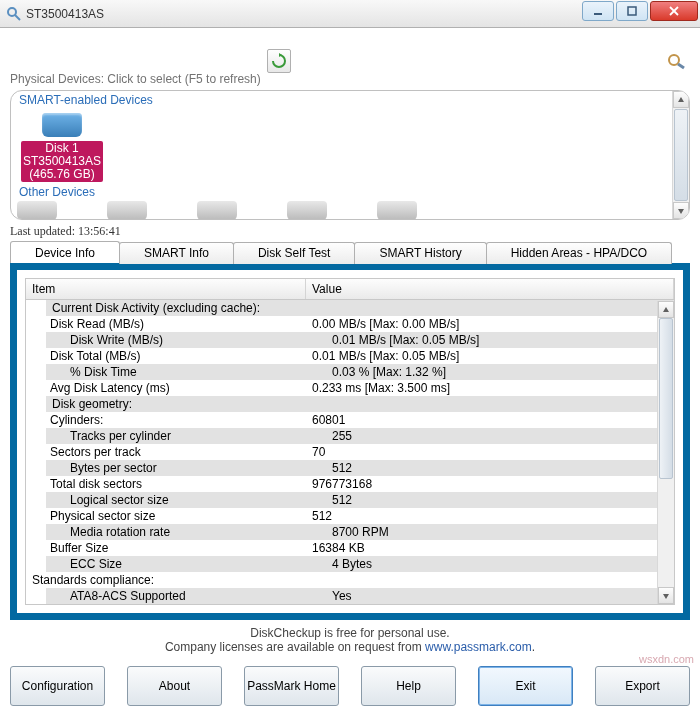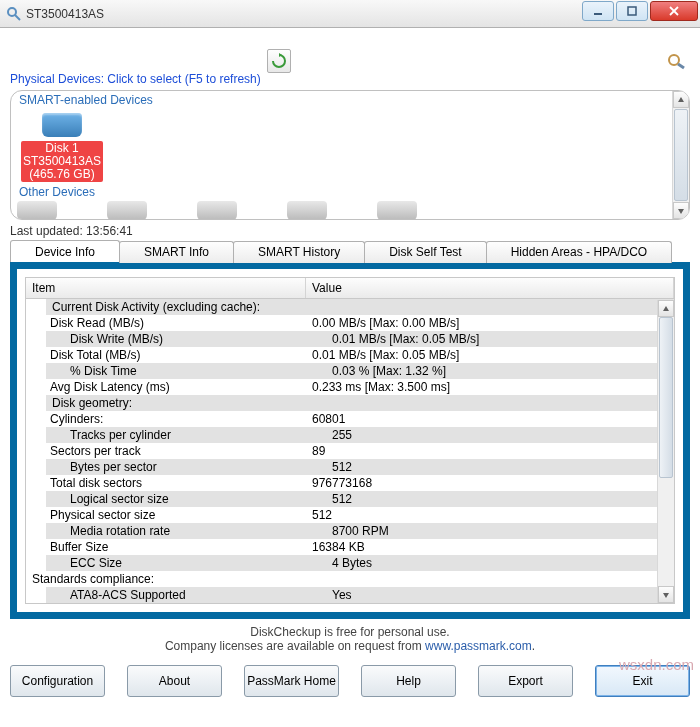--- a/index.html
+++ b/index.html
@@ -28,49 +28,49 @@
   display: flex; align-items: center; justify-content: center;
   border: 1px solid #8a8a8a;
   background: linear-gradient(to bottom, #f5f5f5, #d8d8d8);
   border-radius: 3px; margin-right:2px;
 }
 .winbtn.min, .winbtn.max { background: linear-gradient(to bottom,#eaf3fb,#cfe4f4); border-color:#7fa8c9;}
 .winbtn.close { background: linear-gradient(to bottom,#f07f7f,#d93a2b); border-color:#a02a1f; width:48px;}
 .winbtn svg { width:10px; height:10px; }
 .content { padding: 8px 10px 6px 10px; }
 .topbar { display:flex; align-items:center; margin-bottom:4px;}
-.topbar .label { color:#1d4ed8;margin-top:36px; }
+.topbar .label { color:#737373;margin-top:36px; }
 .refreshbtn {
   width:24px; height:24px; margin-left:6px;
   border:1px solid #b0b0b0; border-radius:2px;
   background:linear-gradient(to bottom,#fefefe,#e8e8e8);
   display:flex; align-items:center; justify-content:center;
 }
 .magnify { margin-left:auto; width:26px; height:20px; display:flex; align-items:center; justify-content:center;}
 .devbox {
   border:1px solid #c0c0c0; border-radius:12px;
   height:130px; overflow:hidden; position:relative; background:#fff;
 }
 .devcaption { position:absolute; top:2px; left:8px; color:#2a6db8; font-size:12px;}
 .devicons { padding-top:18px; padding-left:6px; display:flex; gap:20px;}
 .diskicon {
   width: 90px; display:flex; flex-direction:column; align-items:center;
   padding:4px 2px;
 }
 .diskicon.selected { }
 .diskicon .glyph { width:40px; height:24px; background:linear-gradient(to bottom,#6fb3e8,#3a7fb8); border-radius:4px 4px 6px 6px; box-shadow:inset 0 2px 2px rgba(255,255,255,.4);}
 .diskicon .labels { text-align:center; margin-top:4px; line-height:13px;}
-.diskicon.selected .labels { background:#ef4444; color:#fff; border-radius:2px; padding:1px 2px;}
+.diskicon.selected .labels { background:#be185d; color:#fff; border-radius:2px; padding:1px 2px;}
 .othercaption { position:absolute; left:8px; bottom:20px; top:auto; color:#2a6db8;}
 .otherrow { position:absolute; bottom:-2px; left:6px; display:flex; gap:50px;}
 .otherdisk { width:40px; height:20px; background:linear-gradient(to bottom,#e8e8e8,#b8b8b8); border-radius:4px 4px 6px 6px;}
 .scrollv { position:absolute; right:0; top:0; bottom:0; width:17px; background:#f0f0f0; border-left:1px solid #d8d8d8; display:flex; flex-direction:column;}
 .scrollv .arr { height:17px; display:flex; align-items:center; justify-content:center; background:linear-gradient(to bottom,#fdfdfd,#e4e4e4); border:1px solid #c8c8c8;}
 .scrollv .thumb { flex:1; margin:1px; background:linear-gradient(to bottom,#eef2f6,#d4dde6); border:1px solid #b8c4d0; border-radius:2px;}
-.lastup { margin:4px 0 2px 0; color:#333;}
+.lastup { margin:4px 0 2px 0; color:#333;font-family:Liberation Serif, serif;}
 .tabs { display:flex; }
 .tab {
   border:1px solid #b0b0b0; border-bottom:none;
   padding:3px 24px; background:linear-gradient(to bottom,#fefefe,#ececec);
   margin-right:-1px; border-radius:3px 3px 0 0;
   position:relative; top:1px;
 }
 .tab.active { background:#fff; z-index:2; top:0; padding-top:4px;}
 .tabpanel {
   border:7px solid #0369a1; background:#fff; padding:8px;
@@ -91,27 +91,27 @@
 .row .c1.group { padding-left:6px; font-weight:normal;}
 .row .c2 { flex:1; }
 .gridscroll { position:absolute; right:0; top:22px; bottom:0; width:17px; background:#f0f0f0; border-left:1px solid #d8d8d8; display:flex; flex-direction:column;}
 .gridscroll .arr { height:17px; display:flex; align-items:center; justify-content:center; background:linear-gradient(to bottom,#fdfdfd,#e4e4e4); border:1px solid #c8c8c8;}
 .gridscroll .track { flex:1; position:relative;}
 .gridscroll .thumb { position:absolute; left:1px; right:1px; top:0; height:60%; background:linear-gradient(to right,#eef2f6,#d4dde6); border:1px solid #b8c4d0; border-radius:2px;}
 .footer { text-align:center; color:#444; margin-top:6px; line-height:14px;}
 .footer a { color:#2a5daa; text-decoration:none;}
 .btnbar { display:flex; gap:22px; padding:6px 10px 8px 10px;}
 .btn {
-  width:100px; height:32px;
+  width:100px; height:40px;
   border:1px solid #8a9aa8; border-radius:3px;
   background:linear-gradient(to bottom,#fafbfc,#dfe6ec);
   display:flex; align-items:center; justify-content:center;
 }
 .btn.primary { border-color:#3f7fbf; box-shadow:0 0 0 1px #7cb3e8 inset; background:linear-gradient(to bottom,#f2f8fe,#d8e8f6);}
-.watermark { position:absolute; right:6px; bottom:54px; color:#d8a8b0; font-size:15px; pointer-events:none;}
+.watermark { position:absolute; right:6px; bottom:62px; color:#d8a8b0; font-size:11px; pointer-events:none;}
 </style>
 </head>
 <body>
 
 <div class="titlebar">
   <span class="icon">
     <svg viewBox="0 0 16 16">
         <circle cx="6" cy="6" r="4" fill="none" stroke="#5a8fc0" stroke-width="2"></circle>
         <line x1="9" y1="9" x2="14" y2="14" stroke="#5a8fc0" stroke-width="2"></line>
       </svg>
@@ -187,22 +187,22 @@
           </svg>
         </div>
     </div>
   </div>
 
   <div class="lastup">Last updated: 13:56:41</div>
 
   <div class="tabs">
     <div class="tab active">Device Info</div>
     <div class="tab">SMART Info</div>
+    <div class="tab">Disk Self Test</div>
     <div class="tab">SMART History</div>
-    <div class="tab">Disk Self Test</div>
     <div class="tab">Hidden Areas - HPA/DCO</div>
   </div>
 
   <div class="tabpanel">
     <div class="grid">
       <div class="gridhead">
         <div class="col col1">Item</div>
         <div class="col col2">Value</div>
       </div>
       <div class="rows" id="gridrows">
@@ -237,21 +237,21 @@
           <div class="row">
             <div class="cell c1 indent">Cylinders:</div>
             <div class="cell c2">60801</div>
           </div>
           <div class="row alt">
             <div class="cell c1 indent">Tracks per cylinder</div>
             <div class="cell c2">255</div>
           </div>
           <div class="row">
             <div class="cell c1 indent">Sectors per track</div>
-            <div class="cell c2">89</div>
+            <div class="cell c2">70</div>
           </div>
           <div class="row alt">
             <div class="cell c1 indent">Bytes per sector</div>
             <div class="cell c2">512</div>
           </div>
           <div class="row">
             <div class="cell c1 indent">Total disk sectors</div>
             <div class="cell c2">976773168</div>
           </div>
           <div class="row alt">
@@ -307,17 +307,17 @@
       <span>Company licenses are available on request from </span><a href="#">www.passmark.com</a><span>.</span>
     </div>
   </div>
 </div>
 
 <div class="btnbar">
   <div class="btn">Configuration</div>
   <div class="btn">About</div>
   <div class="btn">PassMark Home</div>
   <div class="btn">Help</div>
+  <div class="btn primary">Exit</div>
   <div class="btn">Export</div>
-  <div class="btn primary">Exit</div>
 </div>
 
 <div class="watermark">wsxdn.com</div>
 
 </body></html>

